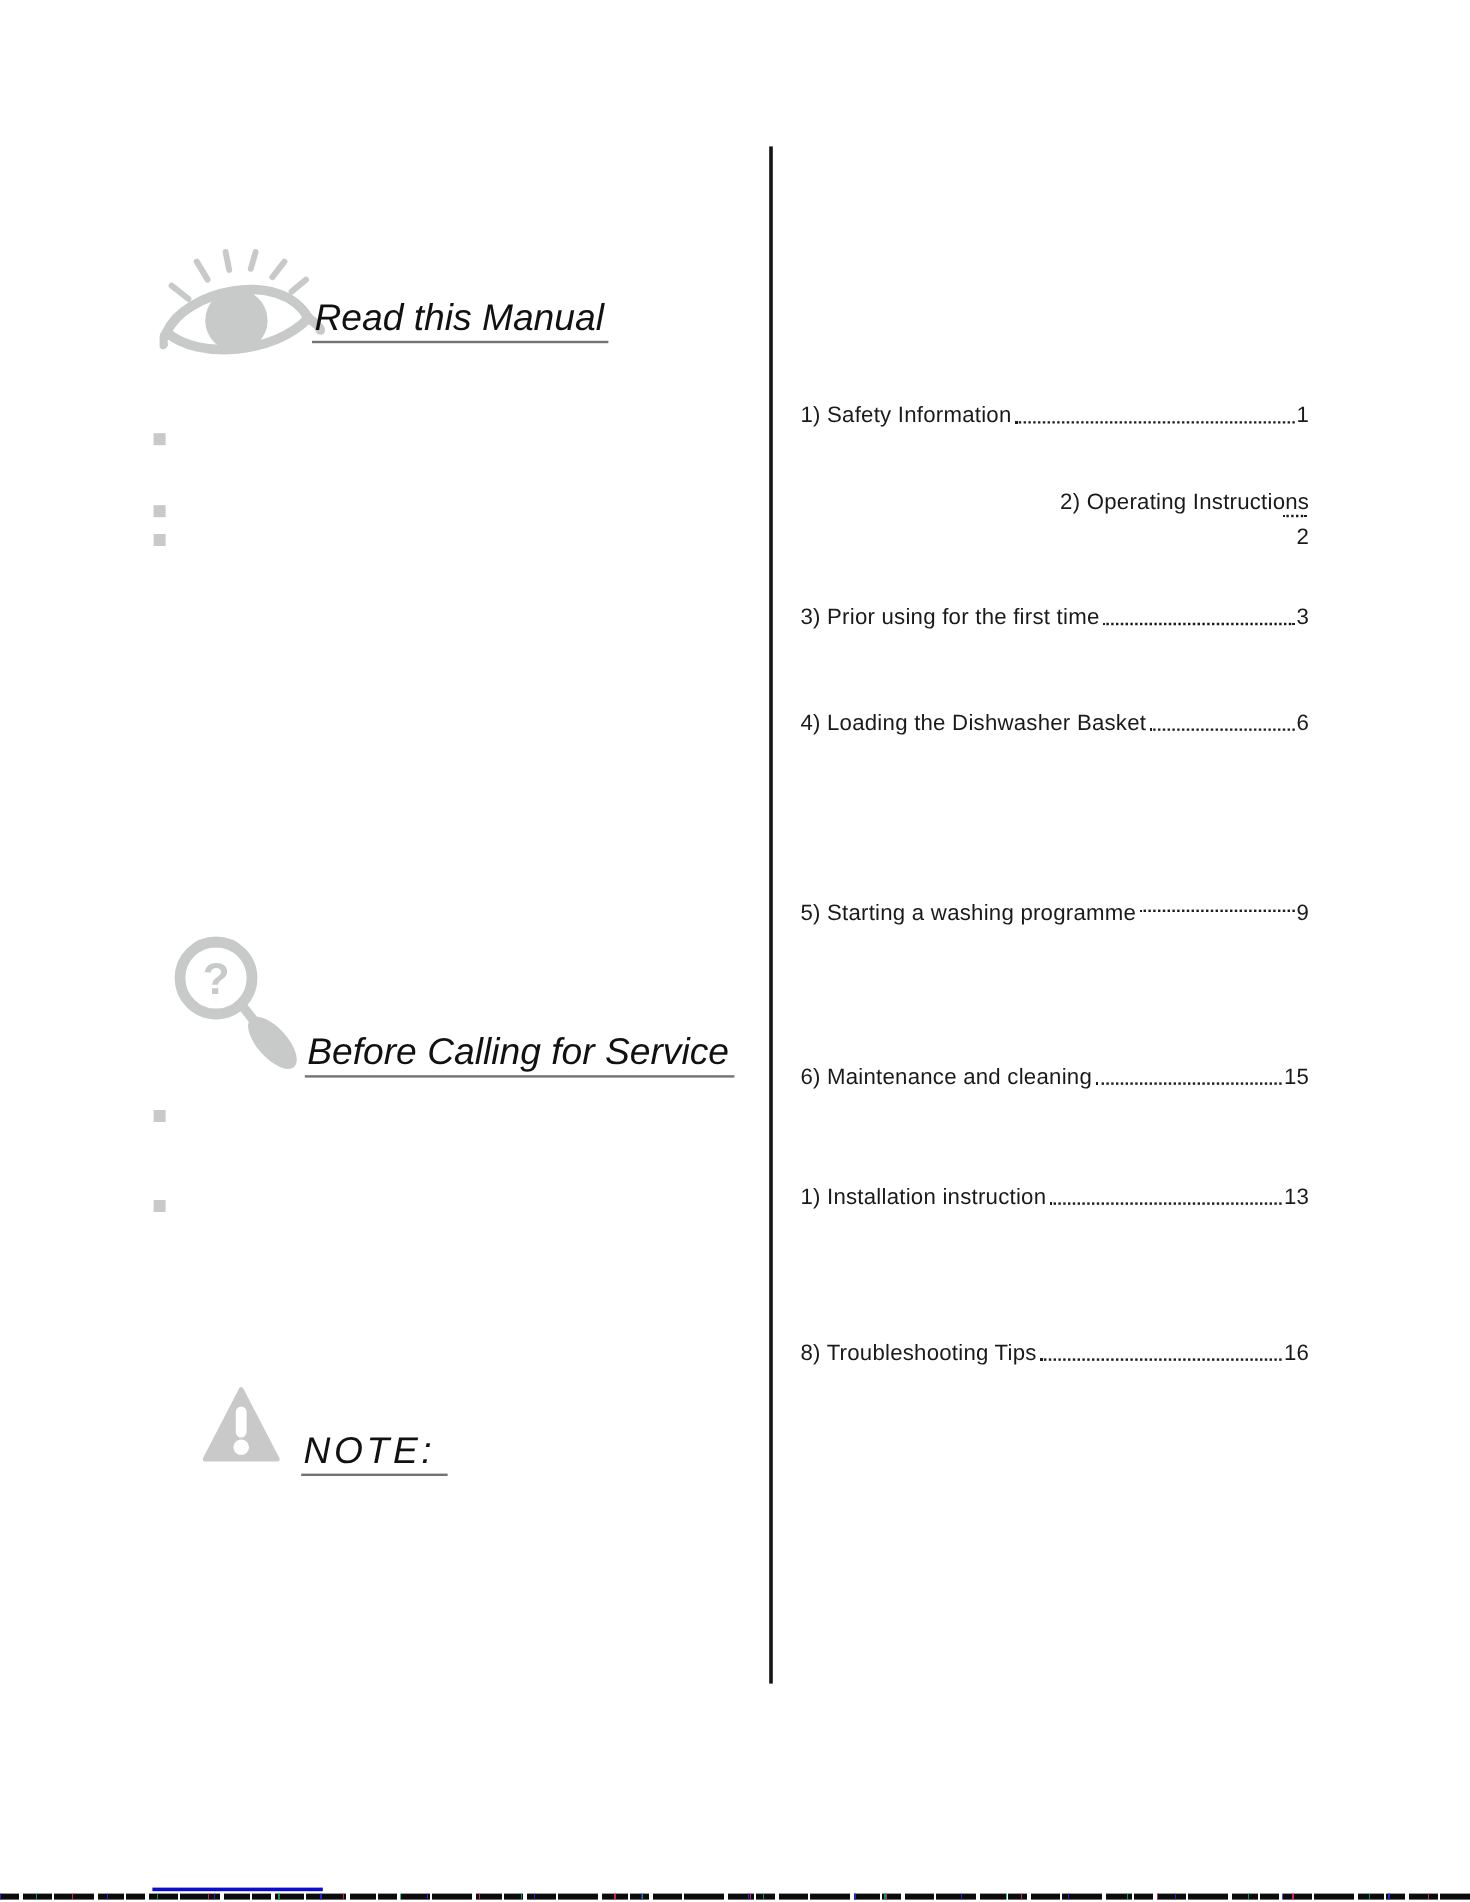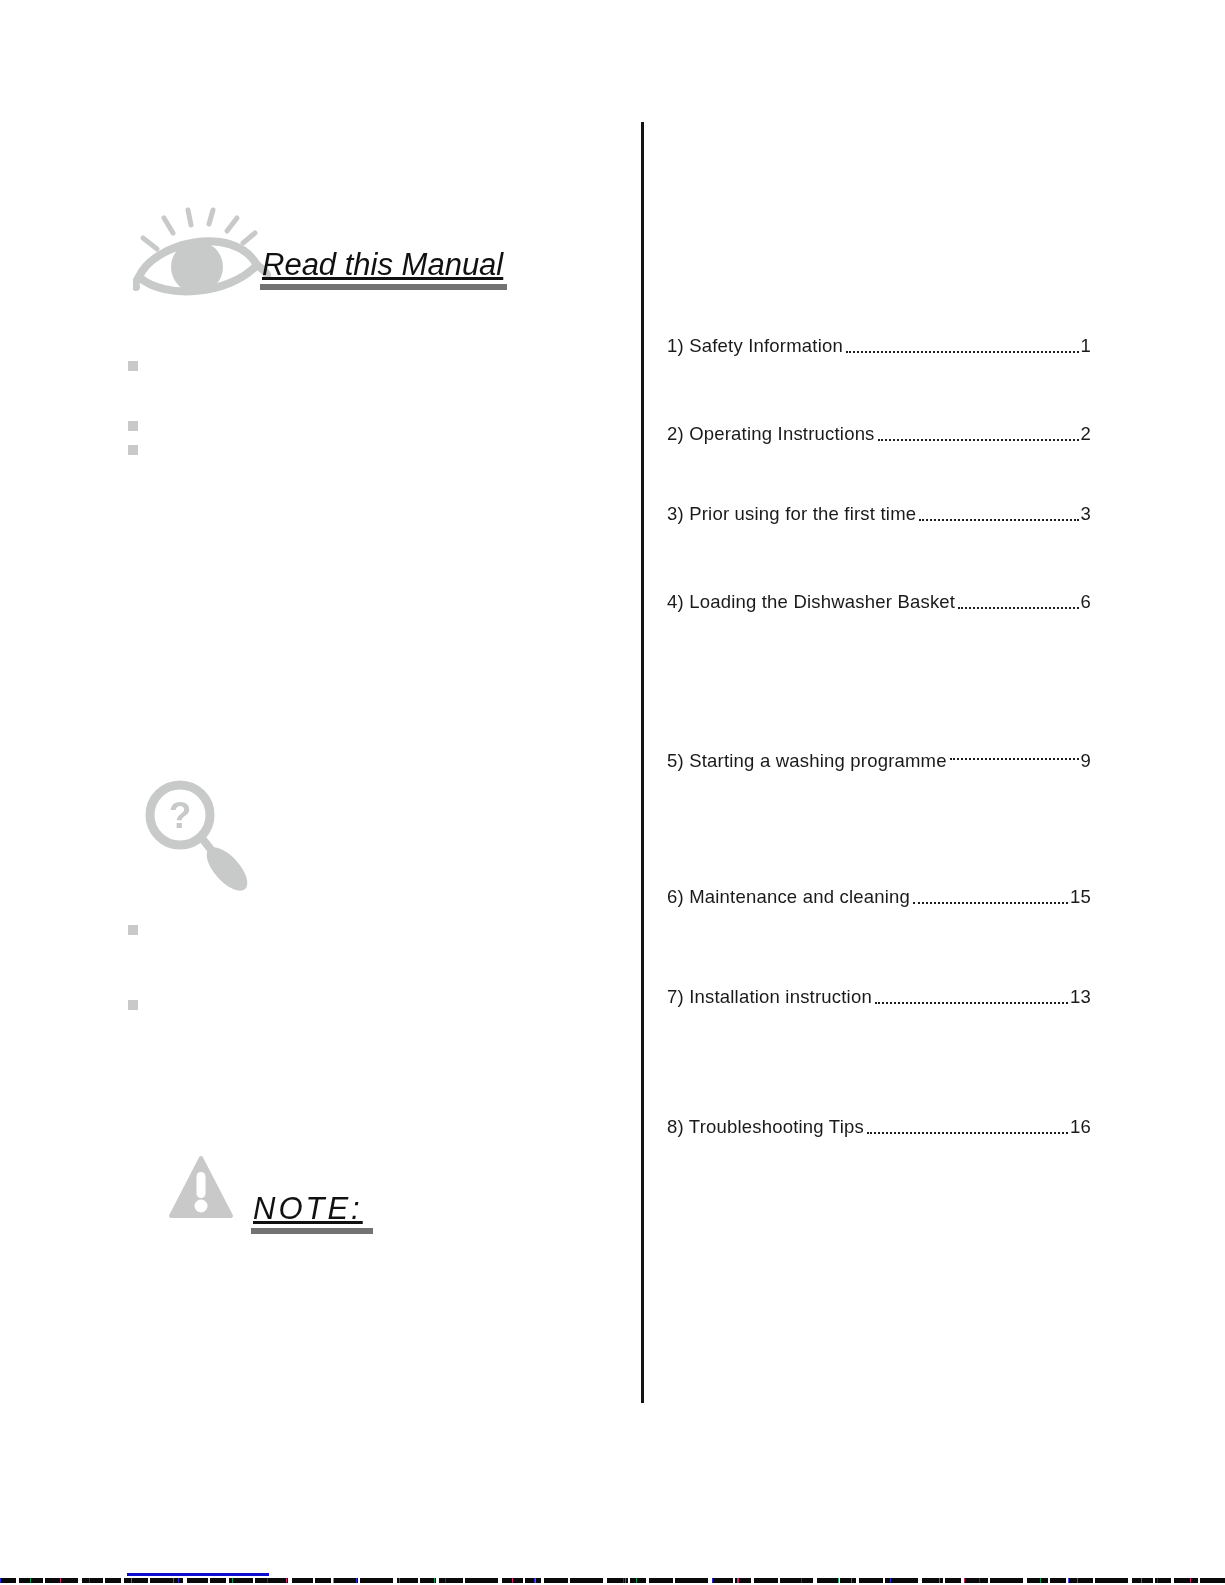--- a/index.html
+++ b/index.html
@@ -13,24 +13,23 @@
     color: #1a1a1a;
   }
 
   
   .icon-heading {
     position: absolute;
     font-style: italic;
     font-size: 31px;
     line-height: 34px;
     color: #111;
-    border-bottom: 6px solid #737373;
+    border-bottom: 2px solid #737373;
     padding: 0 4px 2px 2px;
     white-space: nowrap;
-    text-decoration: underline;
   }
   .h-read   { left: 260px; top: 248px; }
   .h-before { left: 254px; top: 860px; }
   .h-note   { left: 251px; top: 1176px; letter-spacing: 3px; padding-right: 10px; margin-top: 16px; }
 
   .icon-svg { position: absolute; }
   .eye-box      { left: 133px; top: 207px;  width: 138px; height: 100px; }
   .magnify-box  { left: 140px; top: 770px;  width: 130px; height: 140px; }
   .triangle-box { left: 168px; top: 1155px; width: 66px;  height: 64px; }
 
@@ -67,21 +66,21 @@
     color: #1a1a1a;
     white-space: nowrap;
   }
   .toc-dots {
     flex: 1;
     border-bottom: 2.6px dotted #1c1c1c;
     margin: 0 2px 4px 3px;
     min-width: 20px;
   }
   .r1 { top: 334px; }
-  .r2 { top: 422px; }
+  .r2 { top: 406px; flex-direction: column; }
   .r3 { top: 502px; justify-content: center; }
   .r4 { top: 590px; justify-content: flex-end; }
   .r5 { top: 749px; align-items: center; }
   .r6 { top: 885px; }
   .r7 { top: 985px; }
   .r8 { top: 1115px; }
 
   
   .footer-blue-line {
     position: absolute;
@@ -131,20 +130,21 @@
   <span class="bullet b1"></span>
   <span class="bullet b2"></span>
   <span class="bullet b3"></span>
 
   <svg class="icon-svg magnify-box" viewBox="0 0 130 140">
     <circle cx="40" cy="45" r="30" fill="none" stroke="#c8cac9" stroke-width="9"></circle>
     <text x="40" y="58" text-anchor="middle" font-size="37" font-weight="bold" font-family="Liberation Sans, DejaVu Sans, sans-serif" fill="#c8cac9">?</text>
     <line x1="61" y1="67" x2="72" y2="81" stroke="#c8cac9" stroke-width="8" stroke-linecap="round"></line>
     <ellipse cx="87" cy="99" rx="27" ry="12.5" fill="#c8cac9" transform="rotate(48 87 99)"></ellipse>
   </svg>
+  <div class="icon-heading h-before">Before Calling for Service</div>
 
   <span class="bullet b4"></span>
   <span class="bullet b5"></span>
 
   <svg class="icon-svg triangle-box" viewBox="0 0 66 64">
     <path d="M33,3 L63,61 L3,61 Z" fill="#c9c9c9" stroke="#c9c9c9" stroke-width="4" stroke-linejoin="round"></path>
     <rect x="28.5" y="17" width="9" height="26" rx="4.5" fill="#ffffff"></rect>
     <circle cx="33" cy="51" r="6.5" fill="#ffffff"></circle>
   </svg>
   <div class="icon-heading h-note">NOTE:</div>
@@ -175,21 +175,21 @@
     <span>5) Starting a washing programme</span>
     <span class="toc-dots"></span>
     <span>9</span>
   </div>
   <div class="toc-row r6">
     <span>6) Maintenance and cleaning</span>
     <span class="toc-dots"></span>
     <span>15</span>
   </div>
   <div class="toc-row r7">
-    <span>7) Installation instruction</span>
+    <span>1) Installation instruction</span>
     <span class="toc-dots"></span>
     <span>13</span>
   </div>
   <div class="toc-row r8">
     <span>8) Troubleshooting Tips</span>
     <span class="toc-dots"></span>
     <span>16</span>
   </div>
 
   <div class="footer-blue-line"></div>

